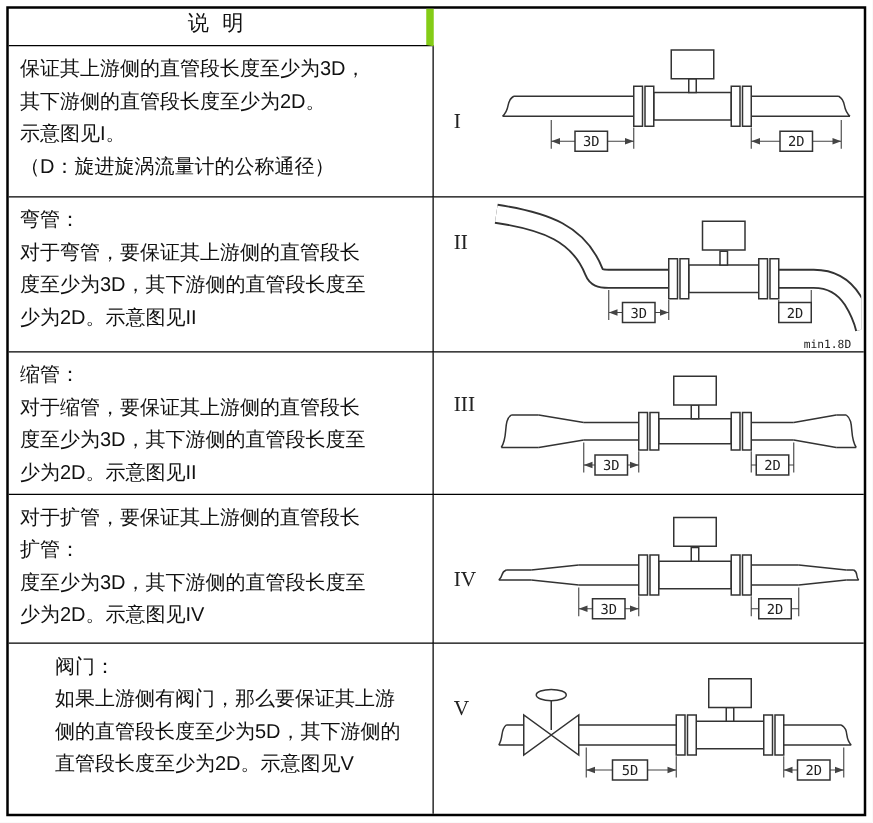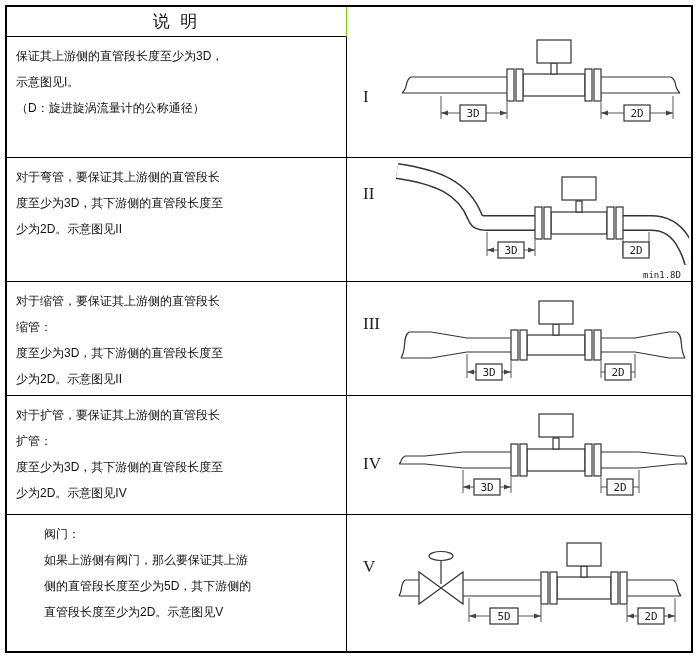--- a/index.html
+++ b/index.html
@@ -8,29 +8,29 @@
   .page { width:698px; height:658px; background:#fff; padding:5px; }
   .tbl {
     width:100%; height:100%;
     border:2px solid #000;
     display:grid;
     grid-template-columns:340px 1fr;
     grid-template-rows:30px 121px 124px 114px 119px 1fr;
   }
   .head {
     grid-column:1; grid-row:1;
-    border-right:1px solid #84cc16; border-bottom:1px solid #000;
-    display:flex; align-items:center; justify-content:center;
+    border-right:6px solid #84cc16; border-bottom:1px solid #000;
+    display:flex; align-items:flex-start; justify-content:center;
     font-size:17px; letter-spacing:3px;
   }
   .left {
     grid-column:1;
     border-right:1px solid #000; border-bottom:1px solid #000;
     padding:6px 6px 0 9px;
-    font-size:12px; line-height:26px;
+    font-size:16px; line-height:26px;
   }
   .left p { white-space:nowrap; }
   .t1{grid-row:2} .t2{grid-row:3} .t3{grid-row:4} .t4{grid-row:5}
   .t5{grid-row:6; border-bottom:none;padding-left:37px;}
   .diag {
     grid-column:2; position:relative;
     border-bottom:1px solid #000;
     display:flex; align-items:center; justify-content:flex-end;
   }
   .d1{grid-row:1 / span 2} .d2{grid-row:3} .d3{grid-row:4} .d4{grid-row:5}
@@ -53,31 +53,33 @@
 
 <div class="page">
   <div class="tbl">
 
     <div class="head">
       <span>说 明</span>
     </div>
 
     <div class="left t1">
       <p>保证其上游侧的直管段长度至少为3D，</p>
+      <p>其下游侧的直管段长度至少为2D。</p>
       <p>示意图见I。</p>
       <p>（D：旋进旋涡流量计的公称通径）</p>
     </div>
     <div class="left t2">
+      <p>弯管：</p>
       <p>对于弯管，要保证其上游侧的直管段长</p>
       <p>度至少为3D，其下游侧的直管段长度至</p>
       <p>少为2D。示意图见II</p>
     </div>
     <div class="left t3">
+      <p>缩管：</p>
       <p>对于缩管，要保证其上游侧的直管段长</p>
-      <p>缩管：</p>
       <p>度至少为3D，其下游侧的直管段长度至</p>
       <p>少为2D。示意图见II</p>
     </div>
     <div class="left t4">
       <p>对于扩管，要保证其上游侧的直管段长</p>
       <p>扩管：</p>
       <p>度至少为3D，其下游侧的直管段长度至</p>
       <p>少为2D。示意图见IV</p>
     </div>
     <div class="left t5">

